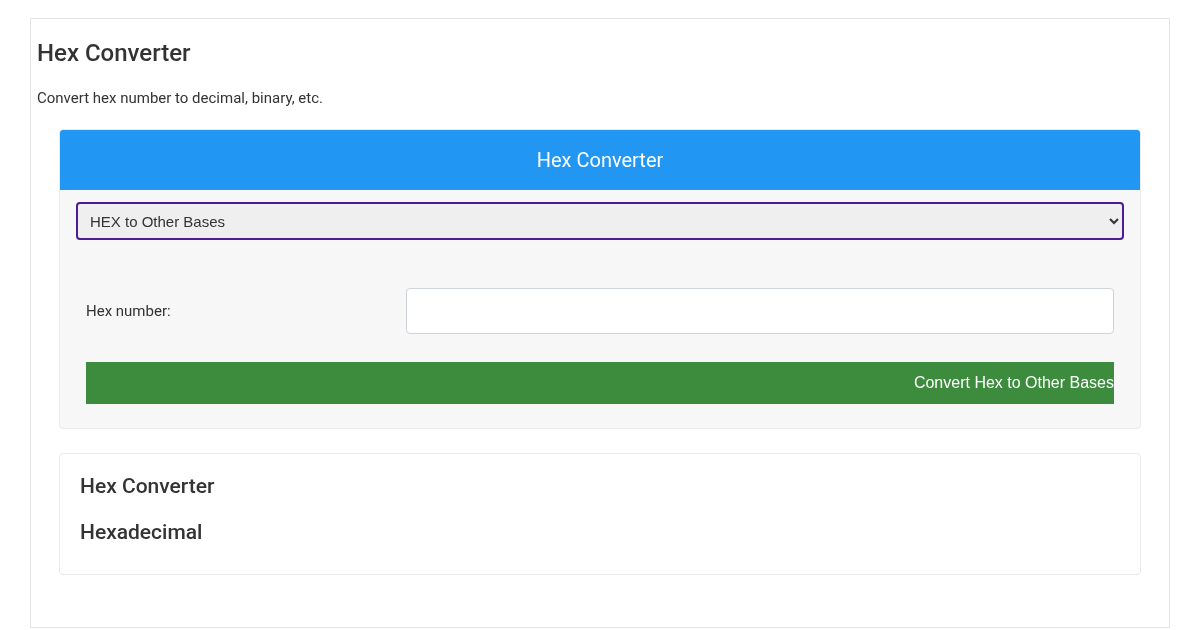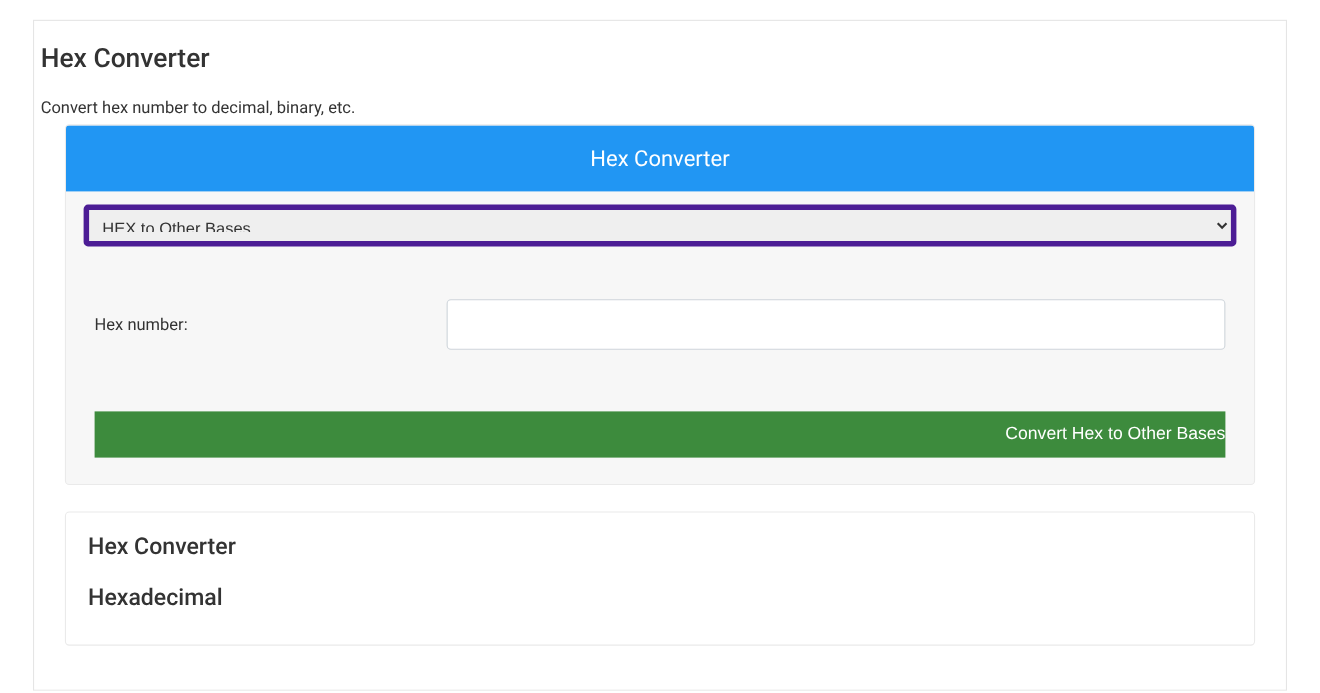--- a/index.html
+++ b/index.html
@@ -26,21 +26,21 @@
     .page-title {
       font-size: 24px;
       font-weight: 500;
       color: #333;
       margin-bottom: 22px;
       padding: 20px 0 0 0;
     }
     .page-subtitle {
       font-size: 15px;
       color: #333;
-      margin-bottom: 6px;
+      margin-bottom: 22px;
     }
     .card {
       background: #f7f7f7;
       border: 1px solid #eaeaea;
       border-radius: 4px;
       margin: 0 28px 24px 28px;
       overflow: hidden;
     }
     .card-header {
       background: #2196f3;
@@ -53,30 +53,30 @@
     .card-body {
       padding: 12px 16px 24px 16px;
     }
     .select-wrap {
       margin-bottom: 48px;
     }
     select {
       width: 100%;
       padding: 8px 8px;
       font-size: 15px;
-      border: 5px solid #4c1d95;
+      border: 2px solid #4c1d95;
       border-radius: 4px;
       background: #efefef;
       color: #333;
       height: 38px;
     }
     .form-row {
       display: flex;
       align-items: center;
-      margin-bottom: 56px;
+      margin-bottom: 28px;
       padding: 0 10px;
     }
     .form-label {
       width: 320px;
       font-size: 15px;
       color: #333;
     }
     .form-input {
       flex: 1;
       padding: 12px 12px;

